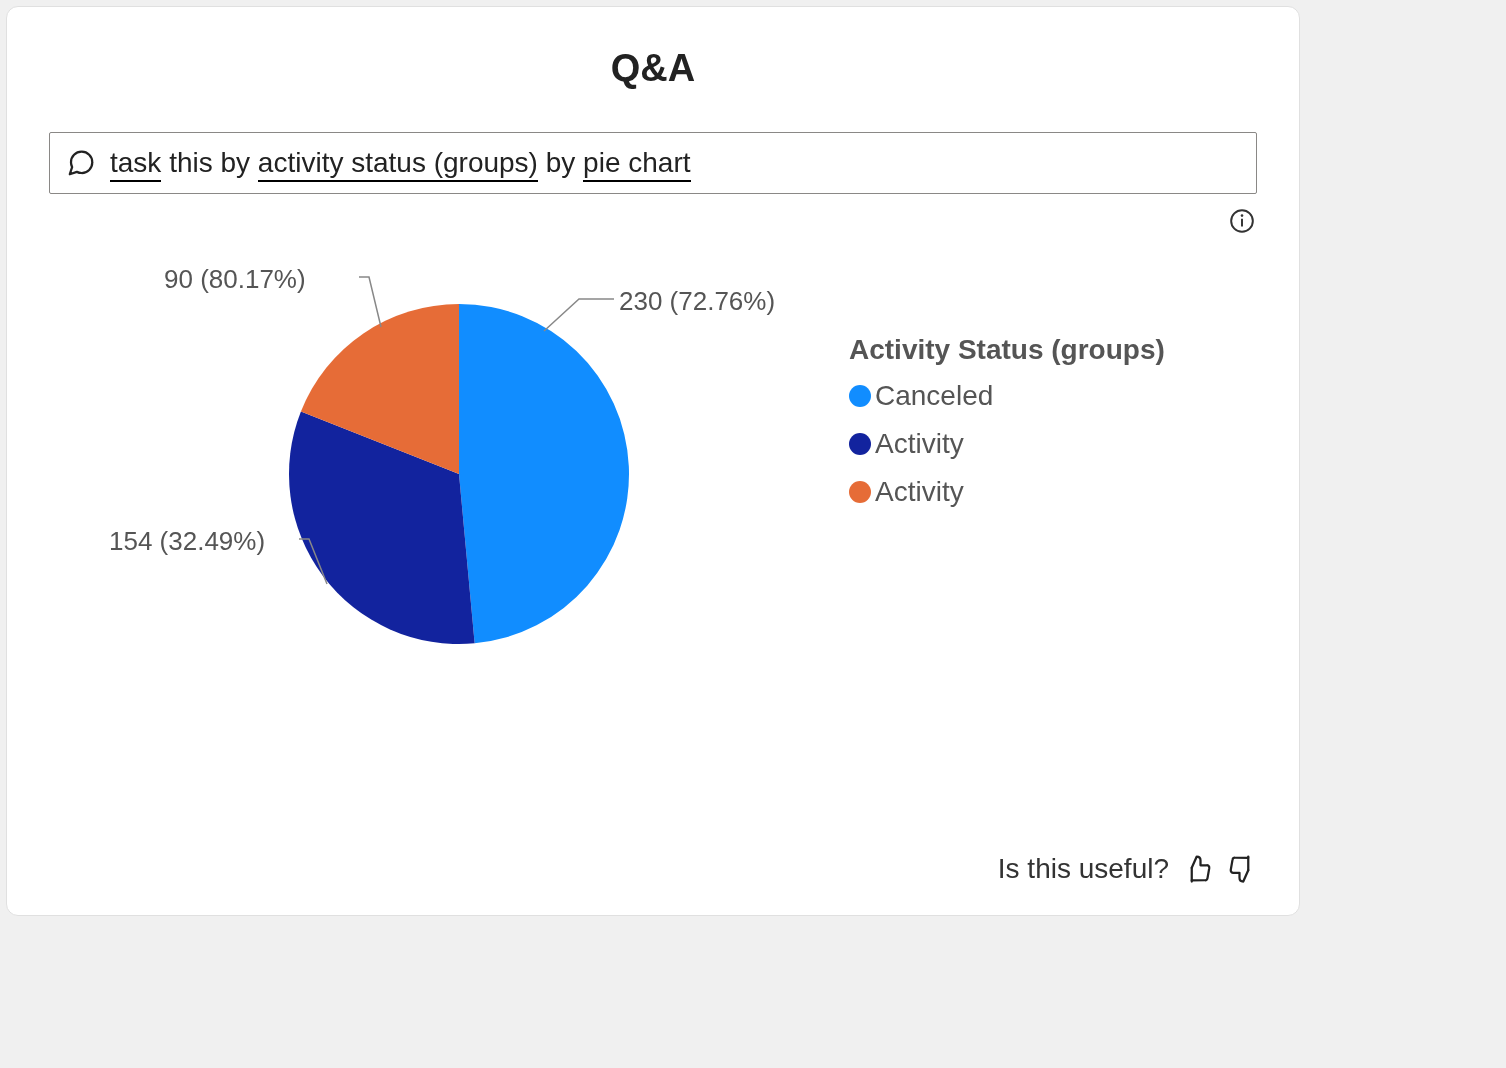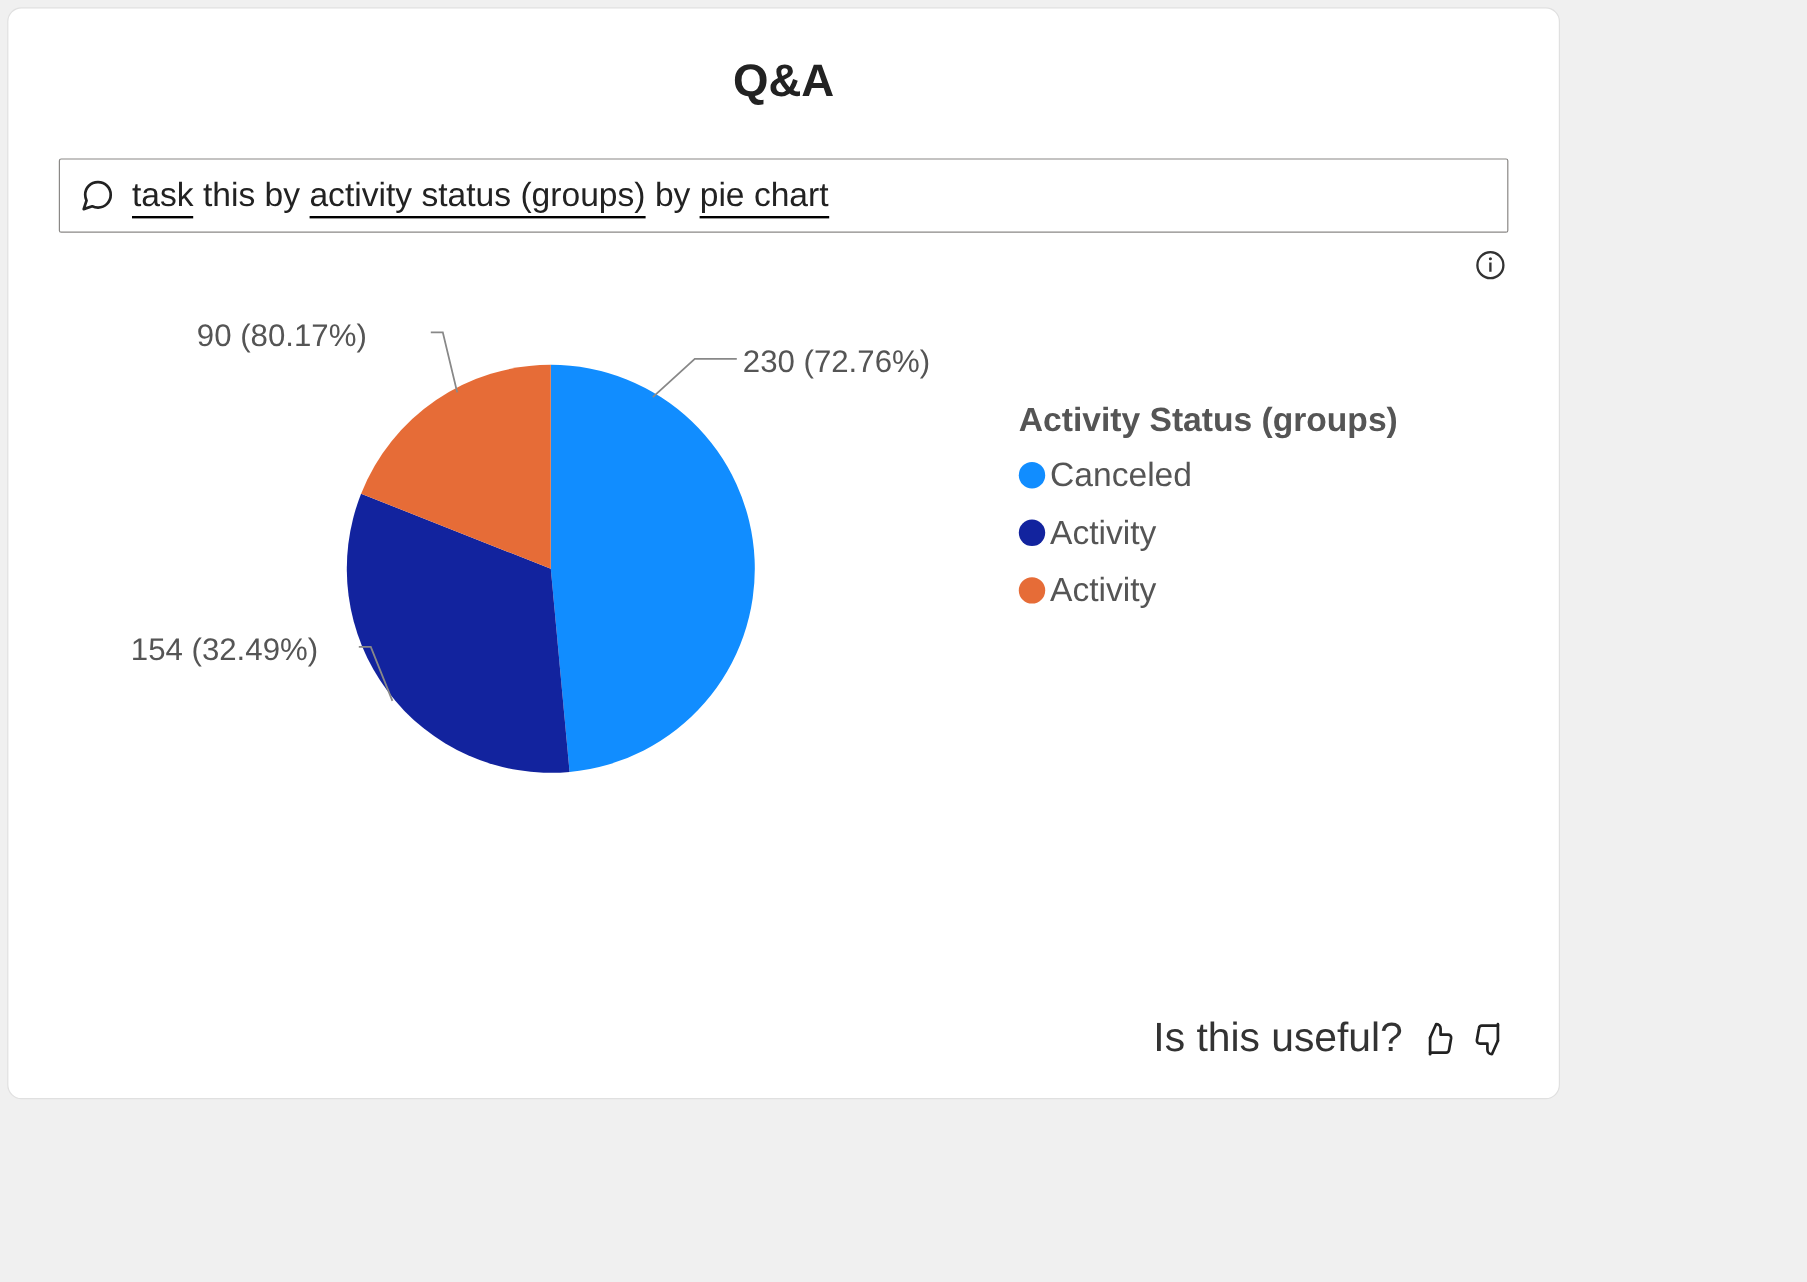--- a/index.html
+++ b/index.html
@@ -95,21 +95,21 @@
     .legend-dot {
       width: 22px;
       height: 22px;
       border-radius: 50%;
     }
     .footer {
       display: flex;
       justify-content: flex-end;
       align-items: center;
       gap: 14px;
-      font-size: 34px;
+      font-size: 28px;
       color: #333;
     }
     .thumb-icon {
       width: 30px;
       height: 30px;
       cursor: pointer;
       color: #222;
     }
   </style>
 </head>

